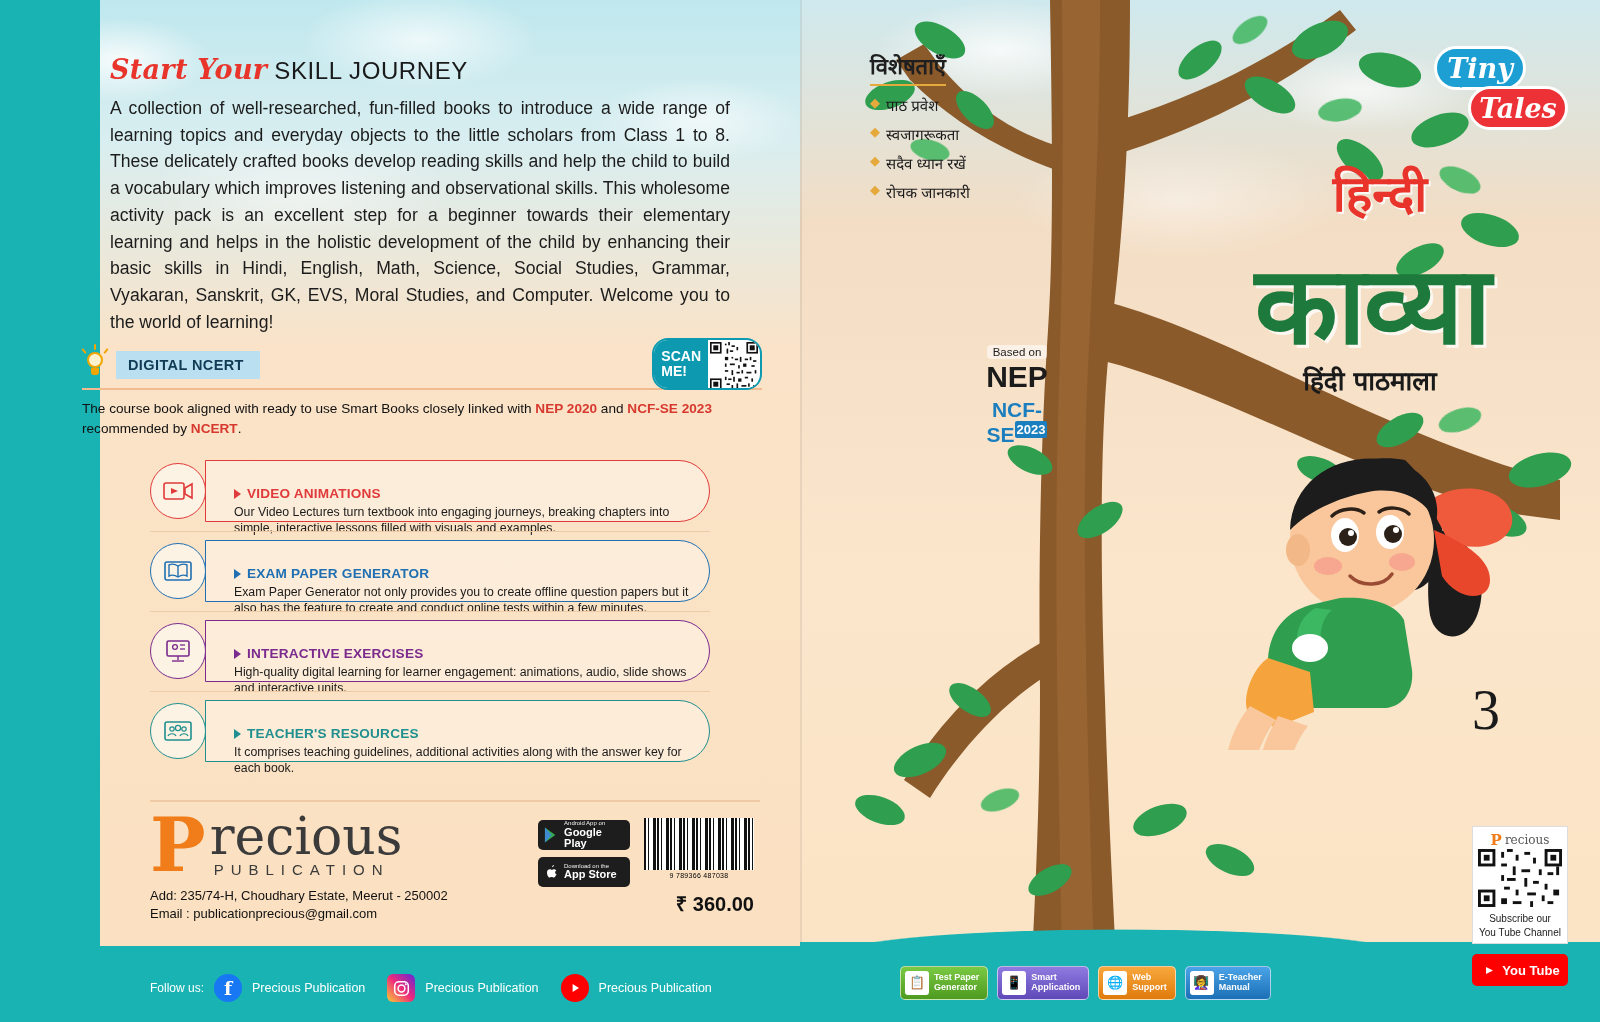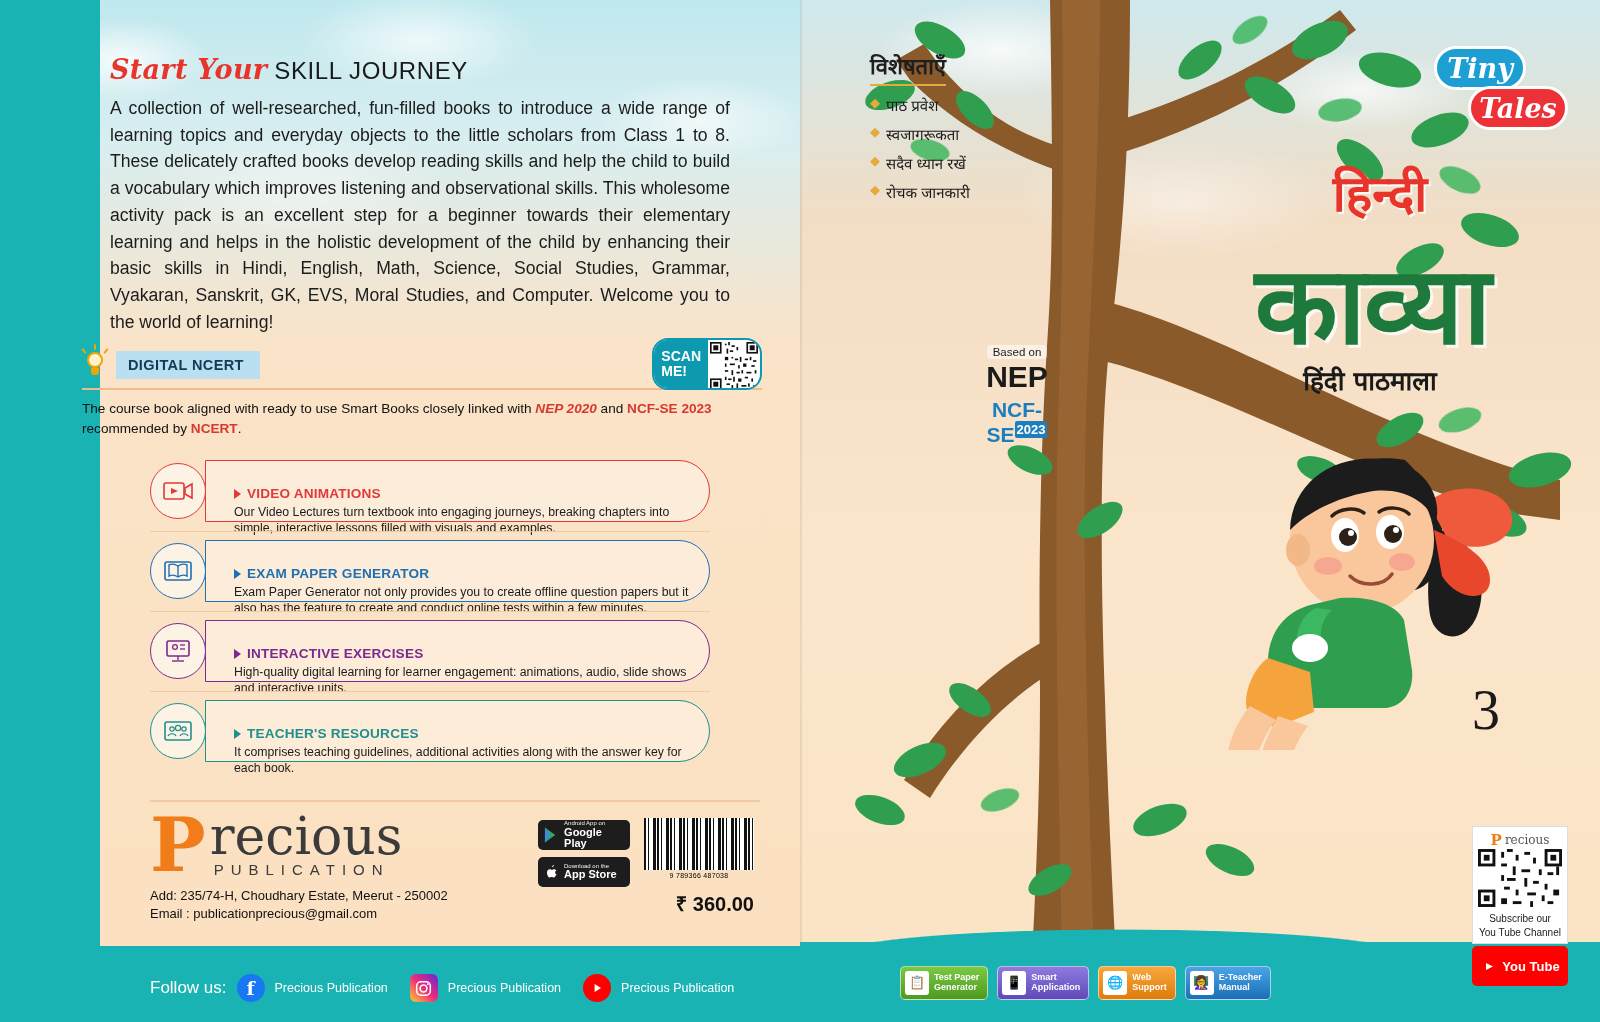--- a/index.html
+++ b/index.html
@@ -73,21 +73,21 @@
   }
   .bulb i:nth-child(3){ left:12px; top:-4px; }
   .bulb i:nth-child(4){ left:1px; top:0px; transform: rotate(-40deg); }
   .bulb i:nth-child(5){ left:23px; top:0px; transform: rotate(40deg); }
   .da-title {
     background: #b9dff0; color: #113a54; font-weight: bold; font-size: 14.5px;
     padding: 6px 16px 6px 12px; letter-spacing: .4px;
   }
   .da-line { height: 2px; background: #f3b98f; margin: 6px 0 0 0; width: 100%; }
   .da-text { font-size: 13.6px; color: #111; margin-top: 9px; line-height: 1.45; }
-  .da-text b.nep { color: #d8392e; font-style: italic; }
+  .da-text b.nep { color: #d8392e; }
   .da-text b.ncf { color: #d8392e; }
   .da-text b.ncert { color: #d8392e; }
 
   .scan-box {
     position: absolute; right: 0px; top: -10px;
     display: flex; align-items: stretch; border: 2px solid #0d9ab0; border-radius: 16px;
     background: #fff; overflow: hidden; height: 52px;
   }
   .scan-label {
     background: #0d9ab0; color: #fff; font-weight: bold; font-size: 14px;
@@ -144,21 +144,21 @@
   .barcode { position: absolute; right: 16px; top: 6px; width: 110px; }
   .barcode .bars { height: 52px; width: 110px; background:
      repeating-linear-gradient(90deg, #111 0 2px, #fff 2px 4px, #111 4px 5px, #fff 5px 9px, #111 9px 12px, #fff 12px 13px); }
   .barcode .num { font-size: 7px; text-align: center; margin-top: 2px; letter-spacing: .3px;}
   .price { position: absolute; right: 16px; top: 78px; font-size: 20px; font-weight: bold; color: #111; }
 
   .follow {
     position: absolute; left: 150px; bottom: 20px; display: flex; align-items: center; gap: 10px;
     font-size: 13px; color: #fff;
   }
-  .follow .lbl { color: #fff; font-size: 17px; }
+  .follow .lbl { color: #fff; font-size: 12px; }
   .sicon { width: 28px; height: 28px; border-radius: 6px; display:flex; align-items:center; justify-content:center; color:#fff; font-weight:bold;}
   .sicon.fb { background: #1877f2; border-radius: 50%; font-family: "DejaVu Serif", serif; font-size: 19px;}
   .sicon.ig { background: linear-gradient(45deg,#f9ce34,#ee2a7b,#6228d7); }
   .sicon.yt { background: #ff0000; border-radius: 50%; }
   .follow .nm { color: #fff; font-size: 12.5px; margin-right: 12px;}
 
   
   .front-cover {
     position: relative; width: 800px; height: 1022px;
     background: linear-gradient(180deg, #cfe9ee 0%, #f3ddc4 22%, #fbe6cc 55%, #fbe4c6 86%, #fbe4c6 100%);
@@ -231,21 +231,21 @@
   }
 
   .pub-qr {
     position: absolute; right: 32px; bottom: 78px; width: 96px; background: #fff;
     border: 1px solid #ddd; padding: 4px; text-align: center;
   }
   .pub-qr .pname { font-family: "DejaVu Serif", serif; font-size: 12px; color: #555; display:flex; align-items:center; justify-content:center; gap:3px;}
   .pub-qr .pname b { color: #f07d1a; font-size: 15px; }
   .pub-qr .sub { font-size: 10px; color: #222; line-height: 1.2; margin-top: 2px;}
   .yt-btn {
-    position: absolute; right: 32px; bottom: 36px; width: 96px; height: 40px; background: #ff0000;
+    position: absolute; right: 32px; bottom: 36px; width: 96px; height: 32px; background: #ff0000;
     border-radius: 5px; color: #fff; display: flex; align-items: center; justify-content: center;
     gap: 4px; font-size: 13px; font-weight: bold;
   }
 
   .app-row { position: absolute; left: 100px; bottom: 22px; display: flex; gap: 9px; }
   .app-chip {
     height: 34px; border-radius: 5px; display: flex; align-items: center; gap: 5px;
     padding: 0 8px 0 4px; color: #fff; font-size: 9px; font-weight: bold; line-height: 1.1;
     border: 1px solid rgba(255,255,255,.6);
   }

